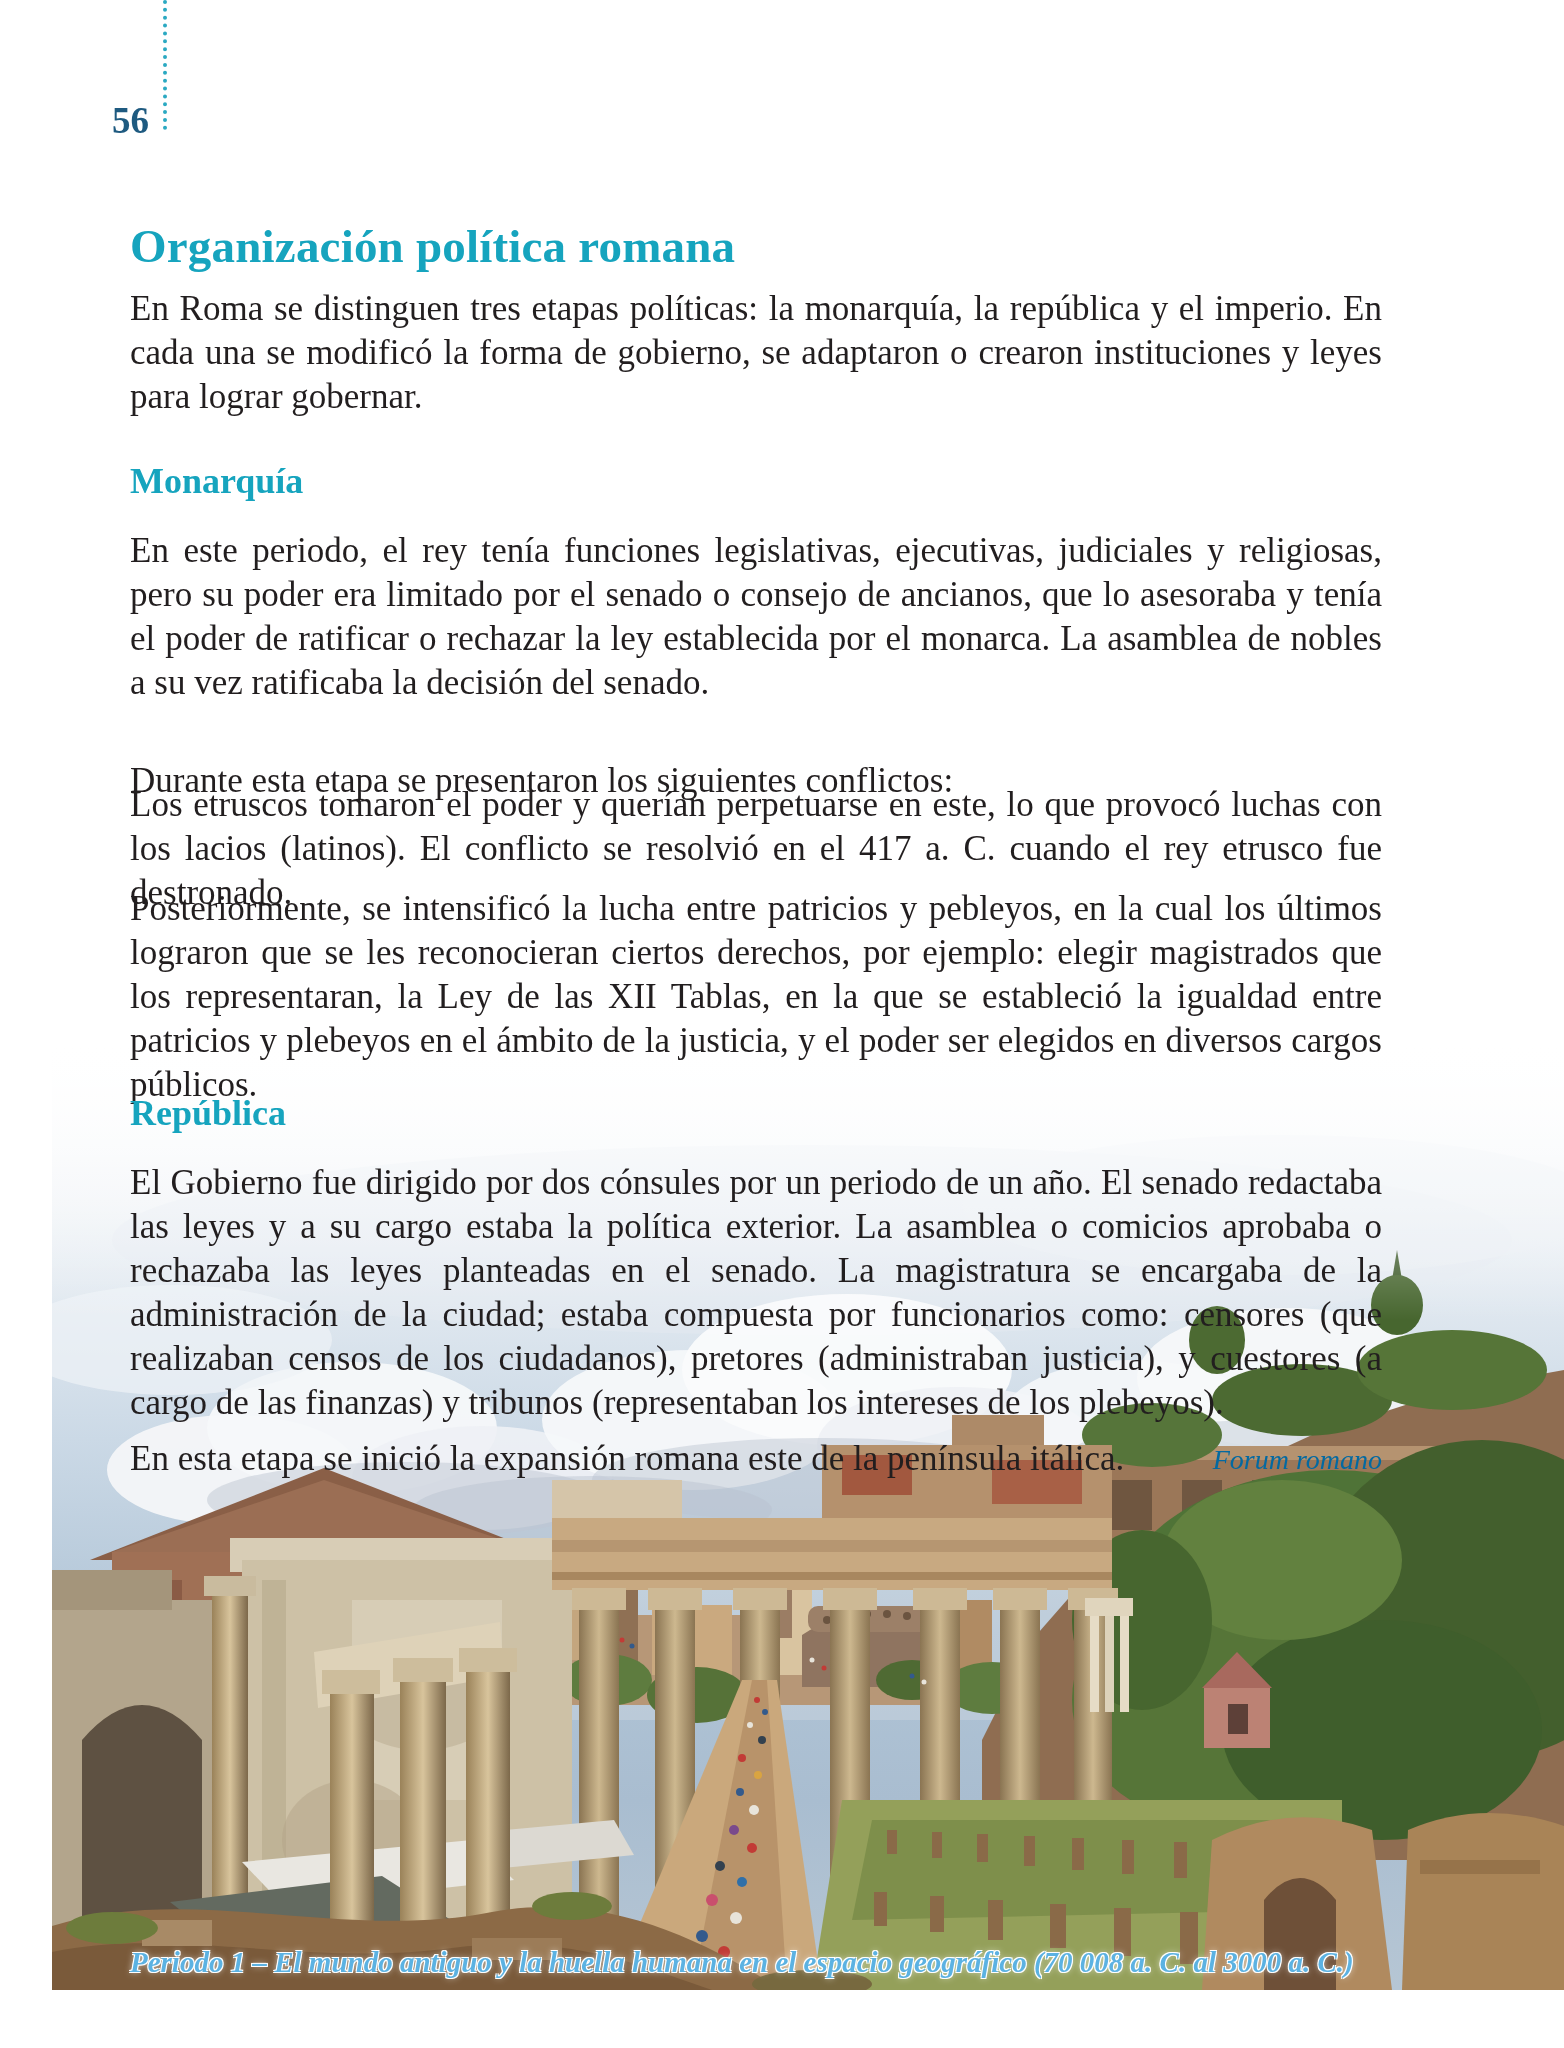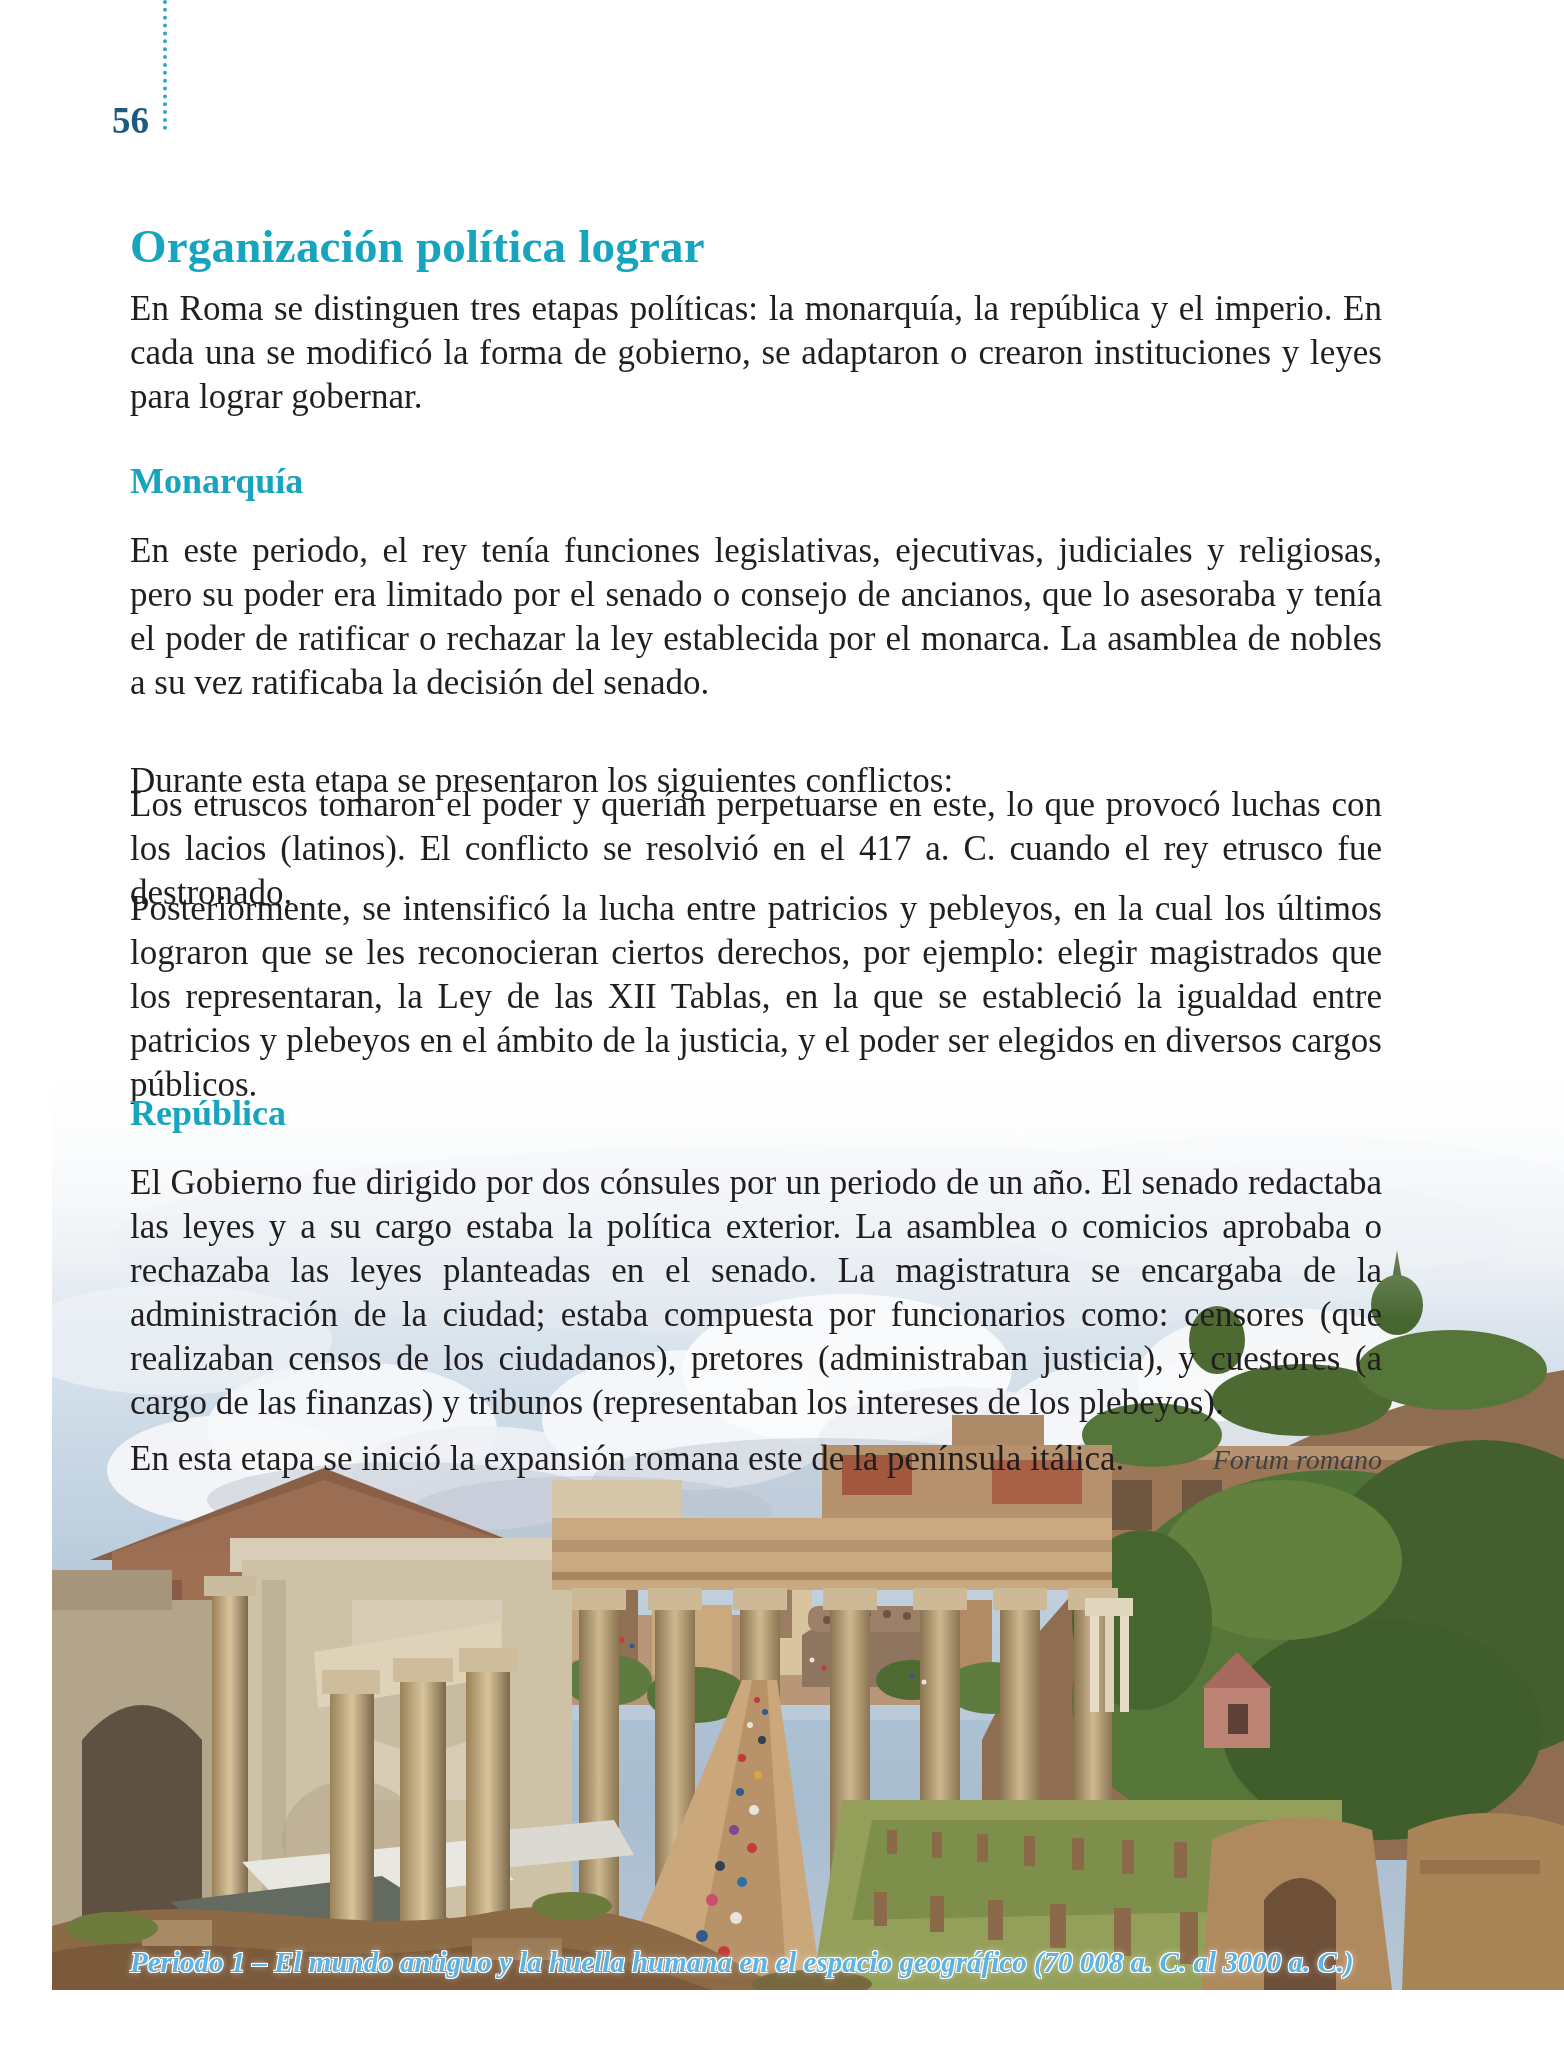--- a/index.html
+++ b/index.html
@@ -24,39 +24,39 @@
   .heading{
     left:130px;width:1260px;
     font-size:36px;font-weight:bold;color:#16a4be;z-index:3;
   }
   .para{
     left:130px;width:1252px;
     font-size:35px;line-height:44px;text-align:justify;z-index:3;
   }
   .caption{
     left:130px;width:1252px;text-align:right;
-    font-size:28px;font-style:italic;color:#404040;z-index:3;
+    font-size:28px;font-style:italic;color:#0369a1;z-index:3;
   }
   .photo{
     left:52px;top:1040px;width:1512px;height:950px;z-index:1;
   }
   .photo svg{display:block;width:100%;height:100%}
   .footer{
     left:130px;top:1946px;white-space:nowrap;z-index:4;
     font-size:29px;font-style:italic;font-weight:bold;color:#5cb2e2;
     text-shadow:-1px -1px 0 #fff,1px -1px 0 #fff,-1px 1px 0 #fff,1px 1px 0 #fff,0 0 7px rgba(255,255,255,.85);
   }
 </style>
 </head>
 <body>
 
 <div class="abs page-num">56</div>
 <div class="abs dotted-rule"></div>
 
-<h1 class="abs title">Organización política lograr</h1>
+<h1 class="abs title">Organización política romana</h1>
 
 <p class="abs para" style="top:252px">En Roma se distinguen tres etapas políticas: la monarquía, la república y el imperio. En cada una se modificó la forma de gobierno, se adaptaron o crearon instituciones y leyes para lograr gobernar.</p>
 
 <h2 class="abs heading" style="top:430px">Monarquía</h2>
 <p class="abs para" style="top:494px">En este periodo, el rey tenía funciones legislativas, ejecutivas, judiciales y religiosas, pero su poder era limitado por el senado o consejo de ancianos, que lo asesoraba y tenía el poder de ratificar o rechazar la ley establecida por el monarca. La asamblea de nobles a su vez ratificaba la decisión del senado.</p>
 <p class="abs para" style="top:724px">Durante esta etapa se presentaron los siguientes conflictos:</p>
 <p class="abs para" style="top:748px">Los etruscos tomaron el poder y querían perpetuarse en este, lo que provocó luchas con los lacios (latinos). El conflicto se resolvió en el 417 a. C. cuando el rey etrusco fue destronado.</p>
 <p class="abs para" style="top:852px">Posteriormente, se intensificó la lucha entre patricios y pebleyos, en la cual los últimos lograron que se les reconocieran ciertos derechos, por ejemplo: elegir magistrados que los representaran, la Ley de las XII Tablas, en la que se estableció la igualdad entre patricios y plebeyos en el ámbito de la justicia, y el poder ser elegidos en diversos cargos públicos.</p>
 
 <h2 class="abs heading" style="top:1062px">República</h2>

